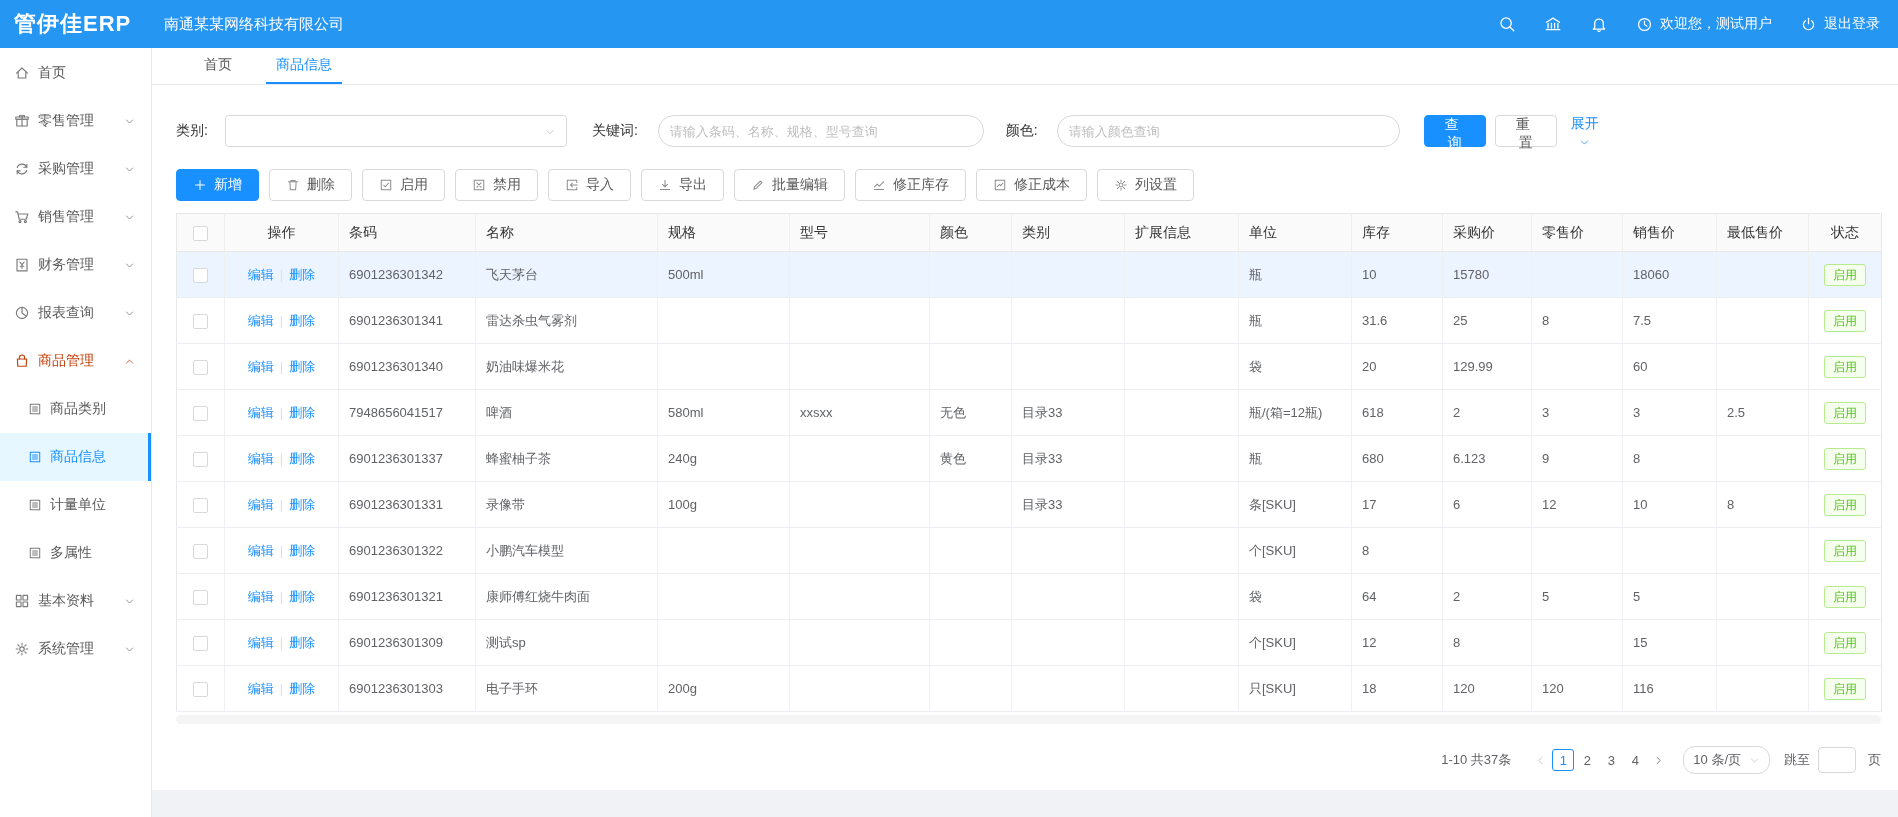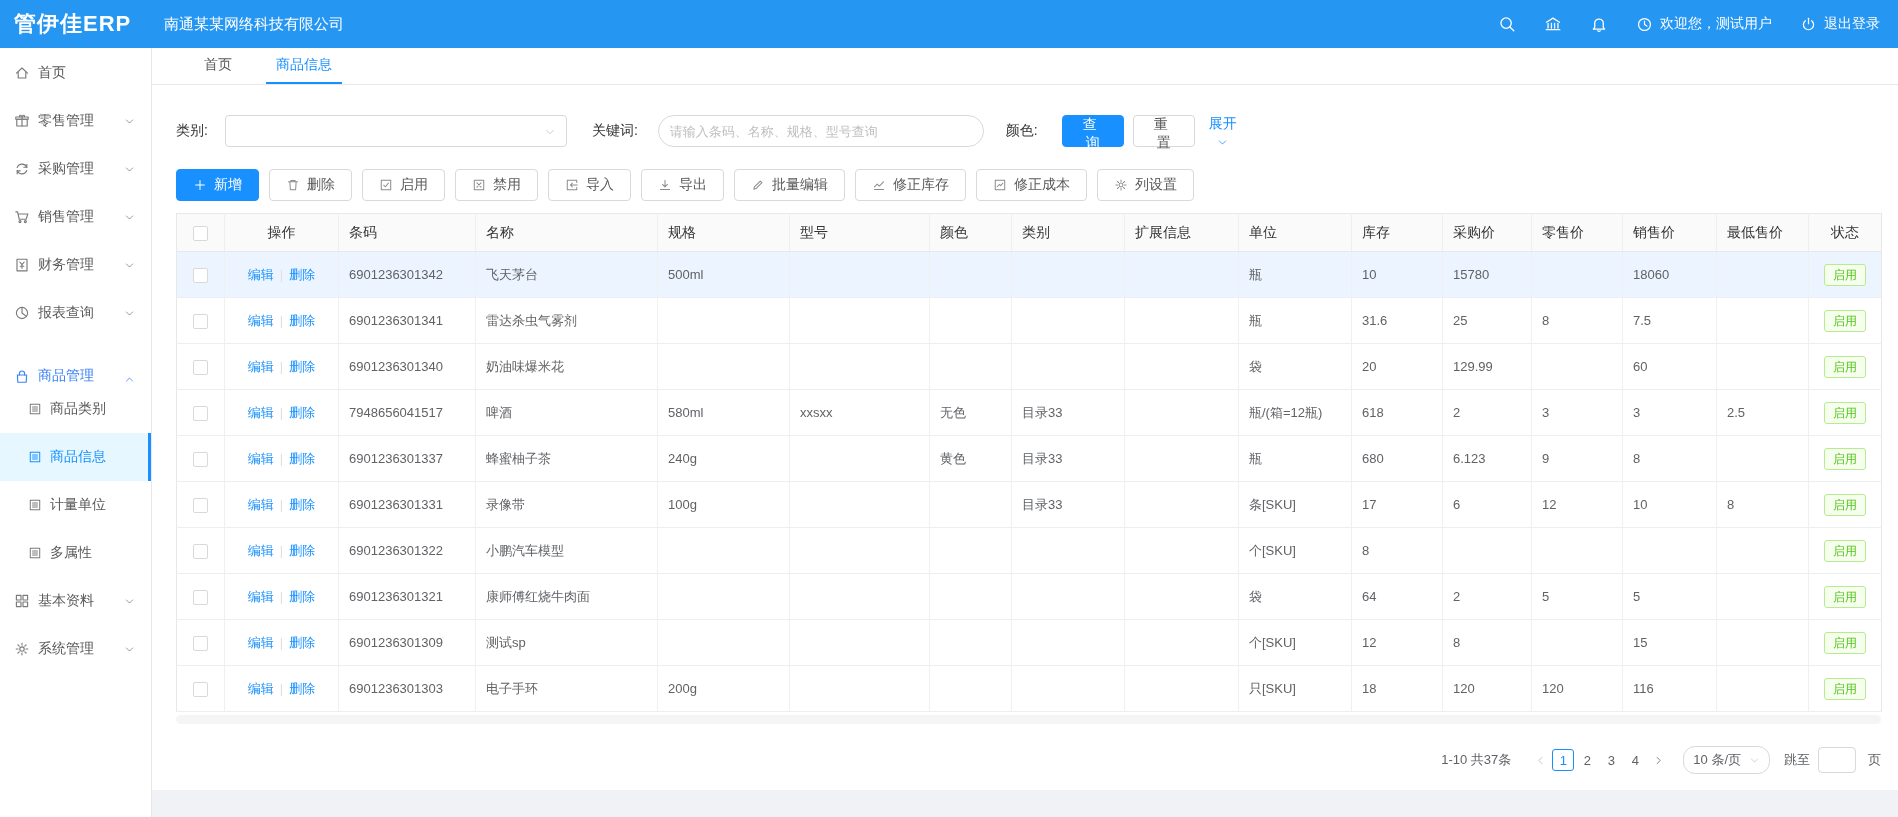--- a/index.html
+++ b/index.html
@@ -19,21 +19,21 @@
   
   .body-row { display:flex; height:769px; }
   .sidebar { width:152px; background:#fff; border-right:1px solid #e8e8e8; padding-top:1px; flex-shrink:0; }
   .menu-item { height:48px; display:flex; align-items:center; padding-left:14px; color:#595959; cursor:pointer; }
   .menu-item .icon { color:#7a7a7a; }
   .menu-label { margin-left:8px; font-size:14px; }
   .chev { margin-left:auto; margin-right:16px; color:#a6a6a6; }
   .chev svg { width:11px; height:11px; }
   .menu-item.sub { padding-left:28px; }
   .menu-item.sub .icon svg { width:14px; height:14px; }
-  .menu-item.active, .menu-item.active .icon { color:#3b82f6;align-items:flex-end; }
+  .menu-item.active, .menu-item.active .icon { color:#c2410c; }
   .menu-item.selected { background:#e6f7ff; color:#1890ff; border-right:3px solid #1890ff; }
   .menu-item.selected .icon { color:#1890ff; }
 
   .main { flex:1; display:flex; flex-direction:column; background:#f0f2f5; min-width:0; }
   .tabbar { height:37px; background:#fff; border-bottom:1px solid #e8e8e8; display:flex; align-items:stretch; padding-left:30px; flex-shrink:0; }
   .tab { display:flex; align-items:center; padding:0 10px; margin:0 12px; font-size:14px; color:#595959; border-bottom:2px solid transparent; cursor:pointer; }
   .tab.active { color:#1890ff; border-bottom-color:#1890ff; }
 
   .content { background:#fff; height:705px; padding:0 17px 0 24px; overflow:hidden; }
 
@@ -321,20 +321,21 @@
           <div class="select">
             <span class="sel-chev icon">
                 <svg viewBox="0 0 16 16" fill="none" stroke="currentColor" stroke-width="1.15" stroke-linecap="round" stroke-linejoin="round">
                   <path d="M3.5 5.8 L8 10.3 L12.5 5.8"></path>
                 </svg>
               </span>
           </div>
           <span class="f-label" style="margin-left:25px">关键词:</span>
           <input class="tinput in-keyword" placeholder="请输入条码、名称、规格、型号查询" style="">
           <span class="f-label" style="margin-left:22px">颜色:</span>
+          <input class="tinput in-color" placeholder="请输入颜色查询" style="">
           <button class="btn primary"><span class="sp">查询</span></button>
           <button class="btn reset"><span class="sp">重置</span></button>
           <a class="expand">
             <span>展开</span>
             <span class="icon">
                 <svg viewBox="0 0 16 16" fill="none" stroke="currentColor" stroke-width="1.15" stroke-linecap="round" stroke-linejoin="round">
                   <path d="M3.5 5.8 L8 10.3 L12.5 5.8"></path>
                 </svg>
               </span>
           </a>

